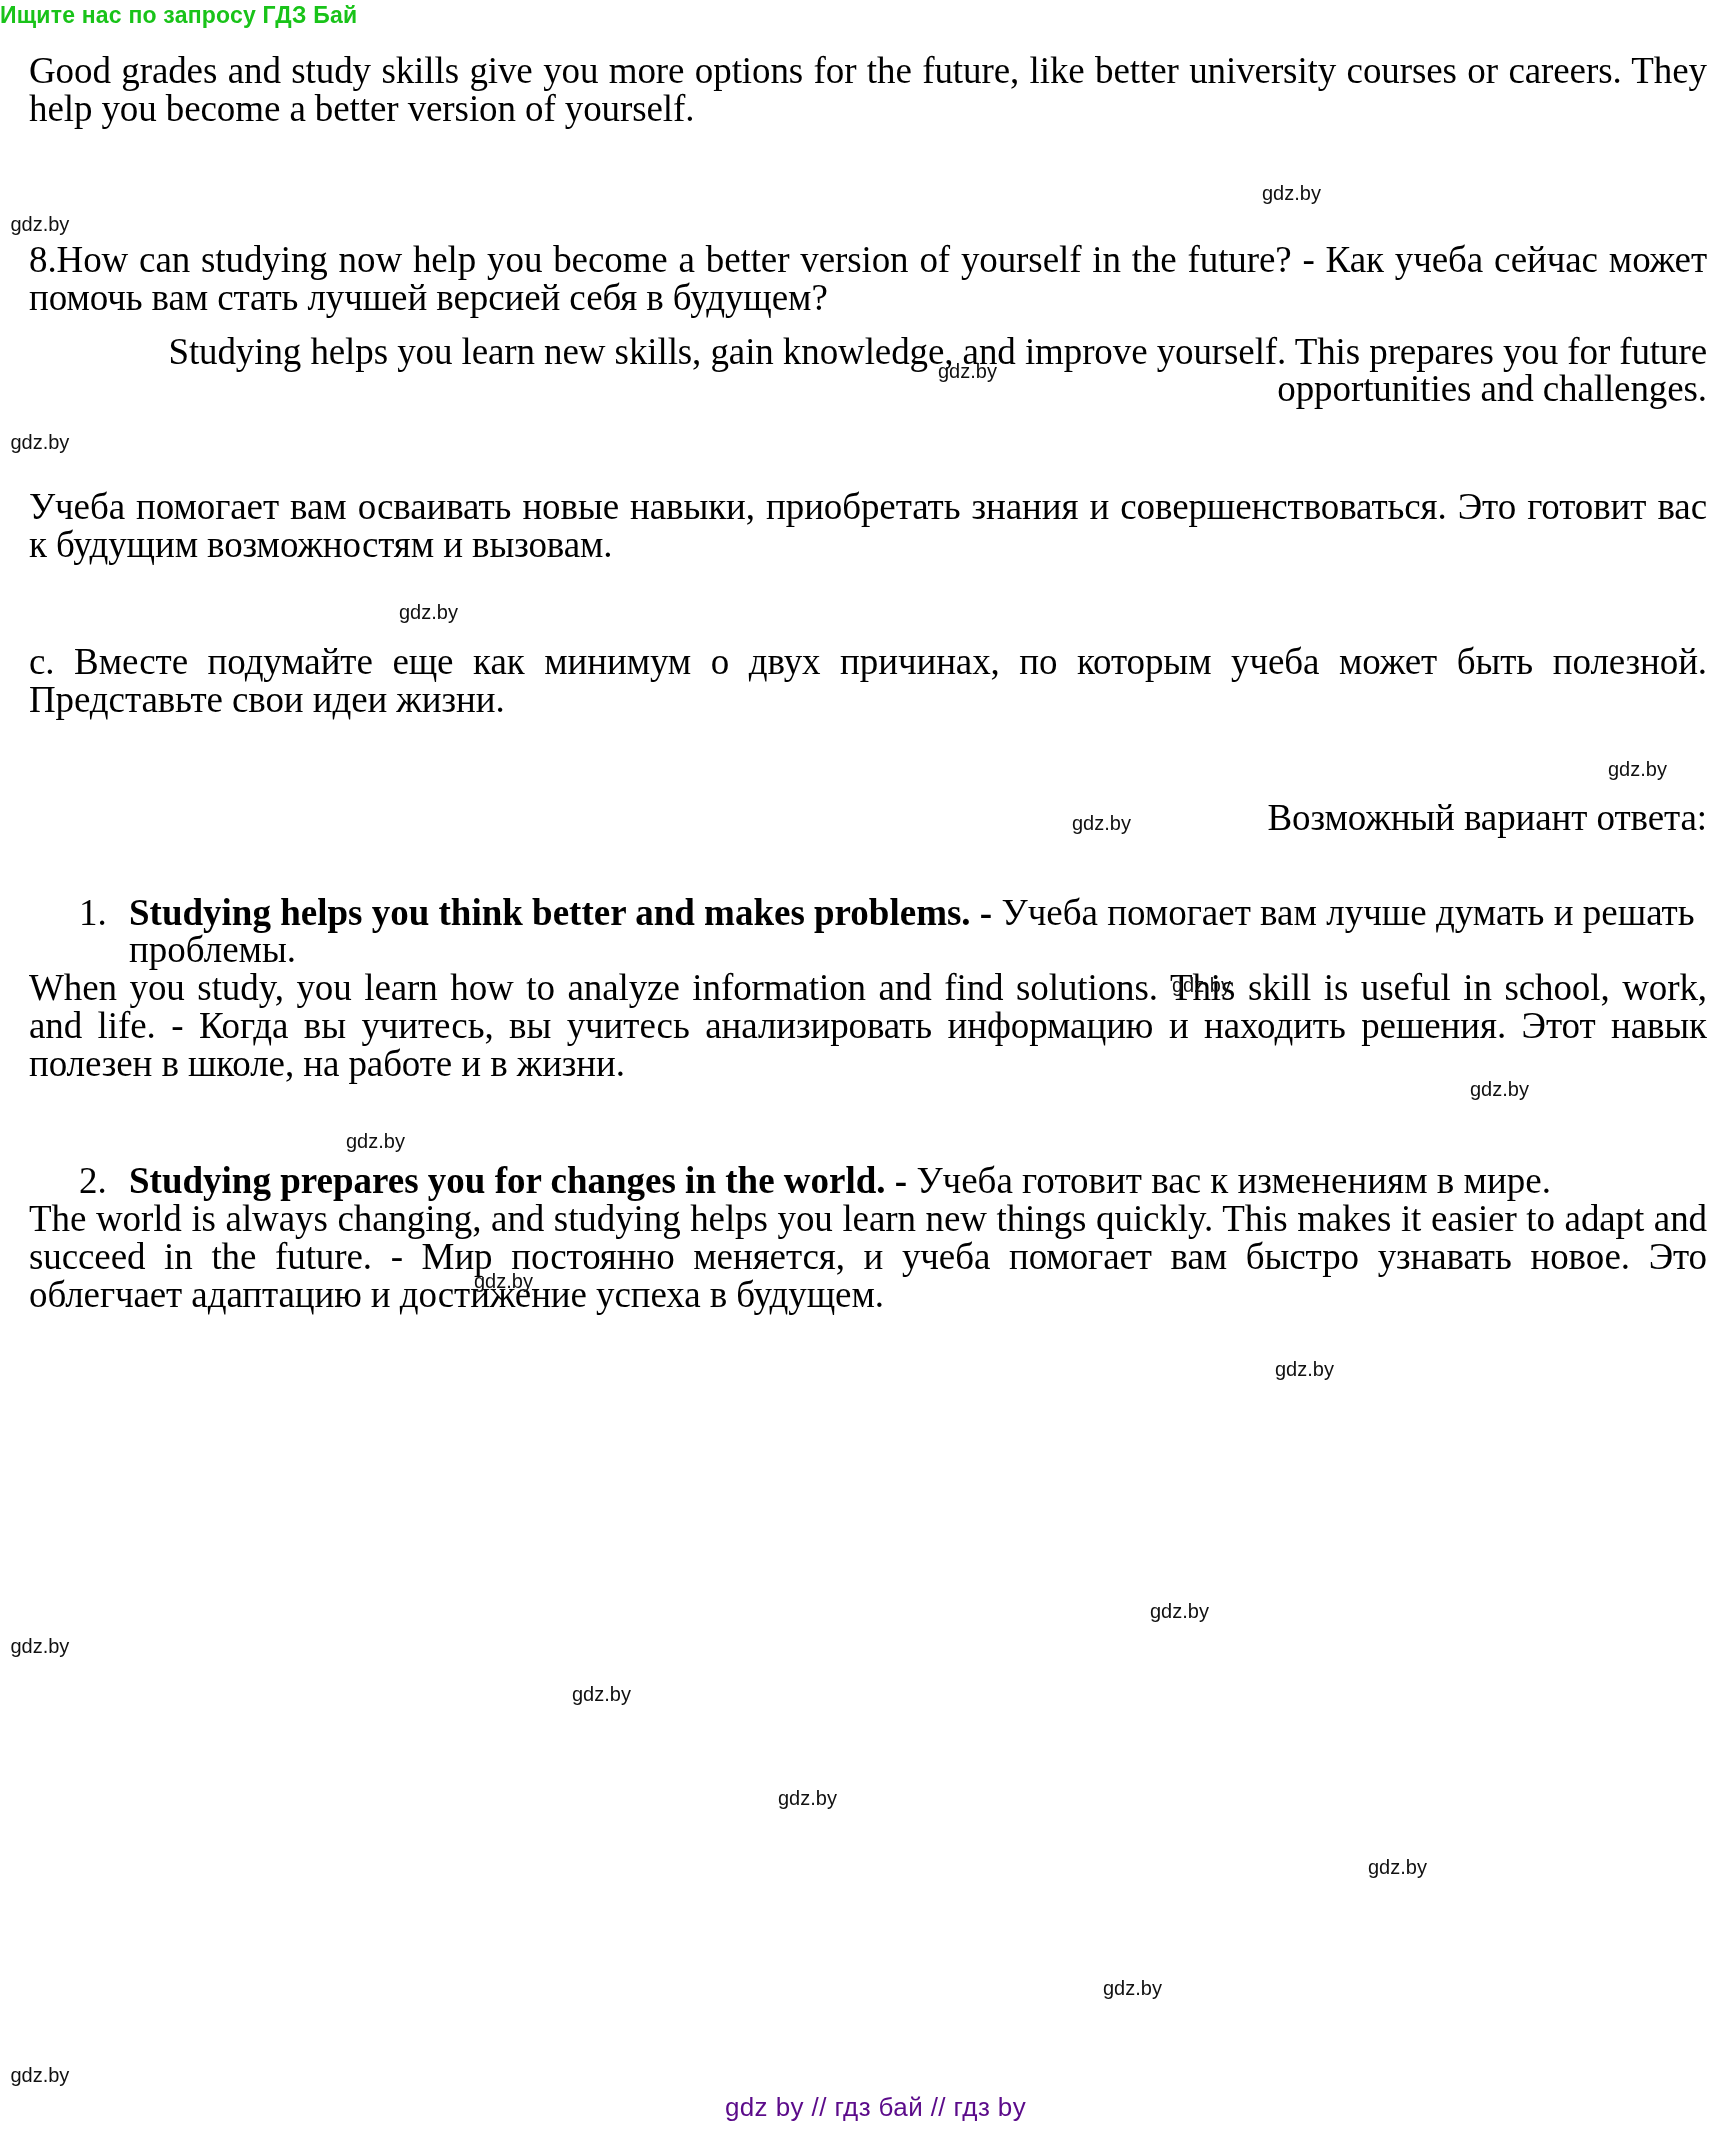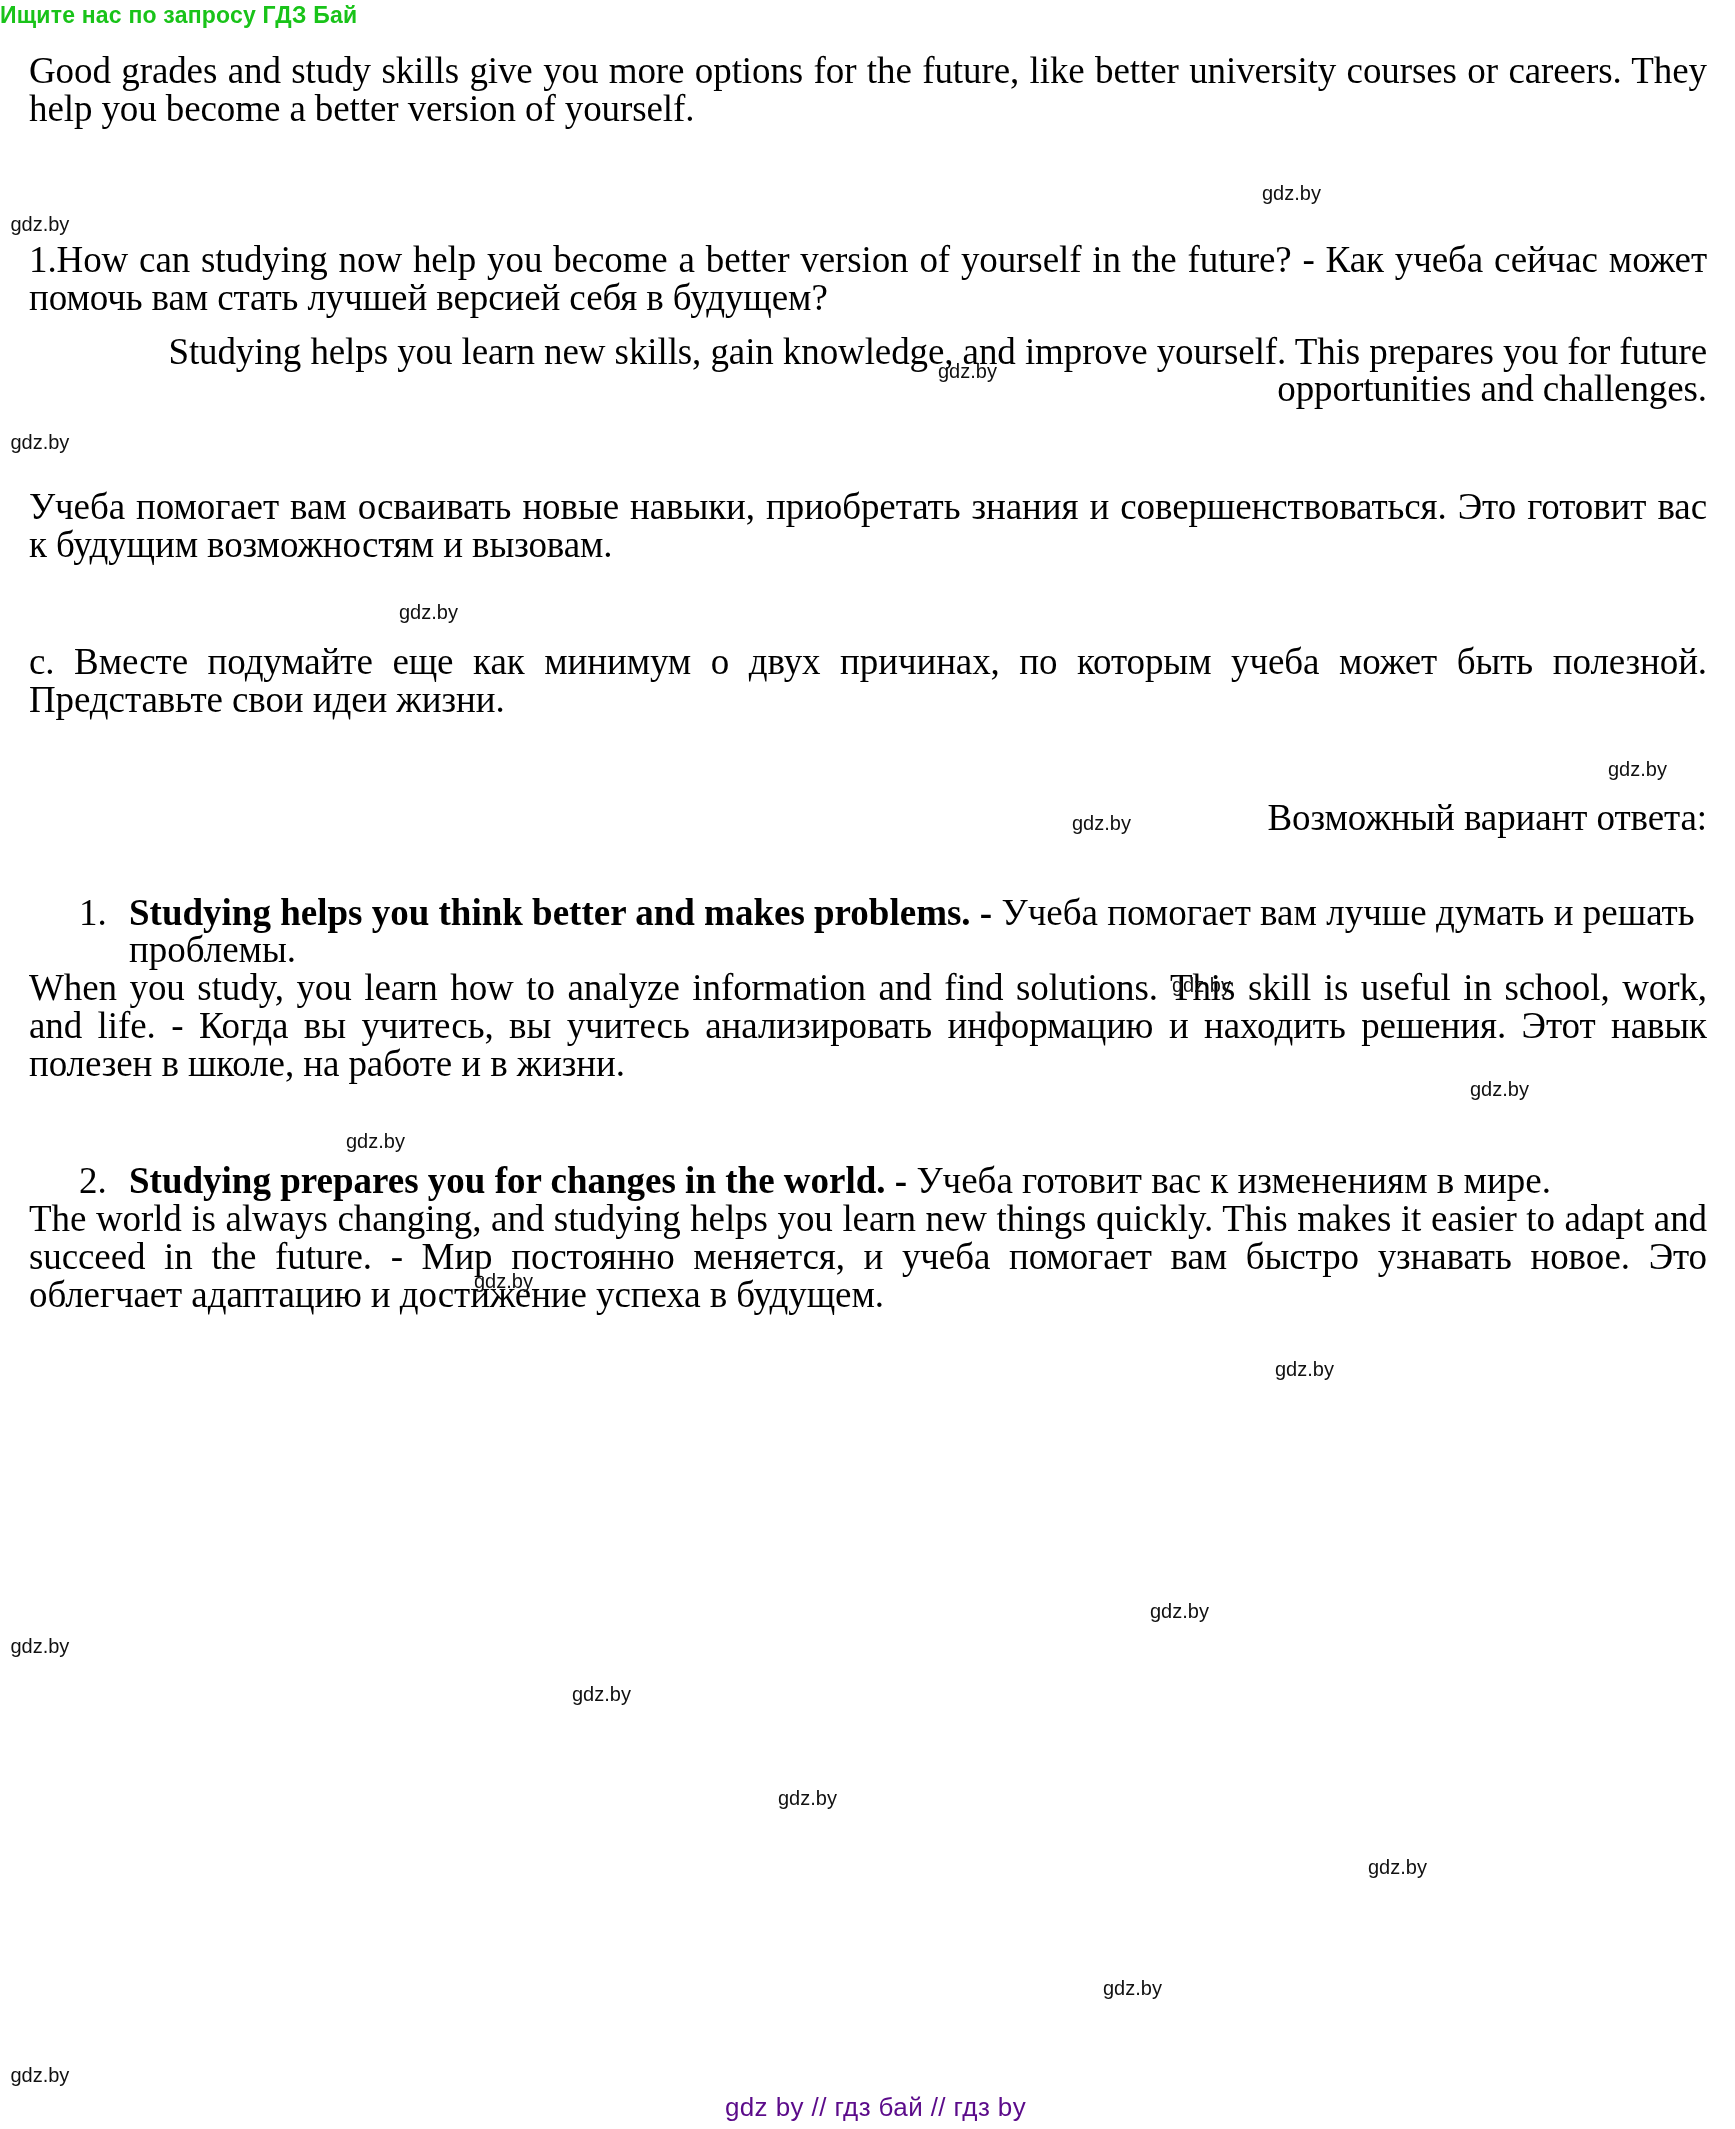--- a/index.html
+++ b/index.html
@@ -108,21 +108,21 @@
 
 <div class="page">
 
   <p class="para">Good grades and study skills give you more options for the future, like better university courses or careers. They help you become a better version of yourself.</p>
 
   <div class="gap-l"></div>
 
 
   <div class="gap-l"></div>
 
-  <p class="para">1.How can studying now help you become a better version of yourself in the future? - Как учеба сейчас может помочь вам стать лучшей версией себя в будущем?</p>
+  <p class="para">8.How can studying now help you become a better version of yourself in the future? - Как учеба сейчас может помочь вам стать лучшей версией себя в будущем?</p>
 
   <div class="gap-s"></div>
 
   <p class="para nojust">Studying helps you learn new skills, gain knowledge, and improve yourself. This prepares you for future opportunities and challenges.</p>
 
   <div class="gap-xl"></div>
 
   <p class="para">Учеба помогает вам осваивать новые навыки, приобретать знания и совершенствоваться. Это готовит вас к будущим возможностям и вызовам.</p>
 
   <div class="gap-xl"></div>

